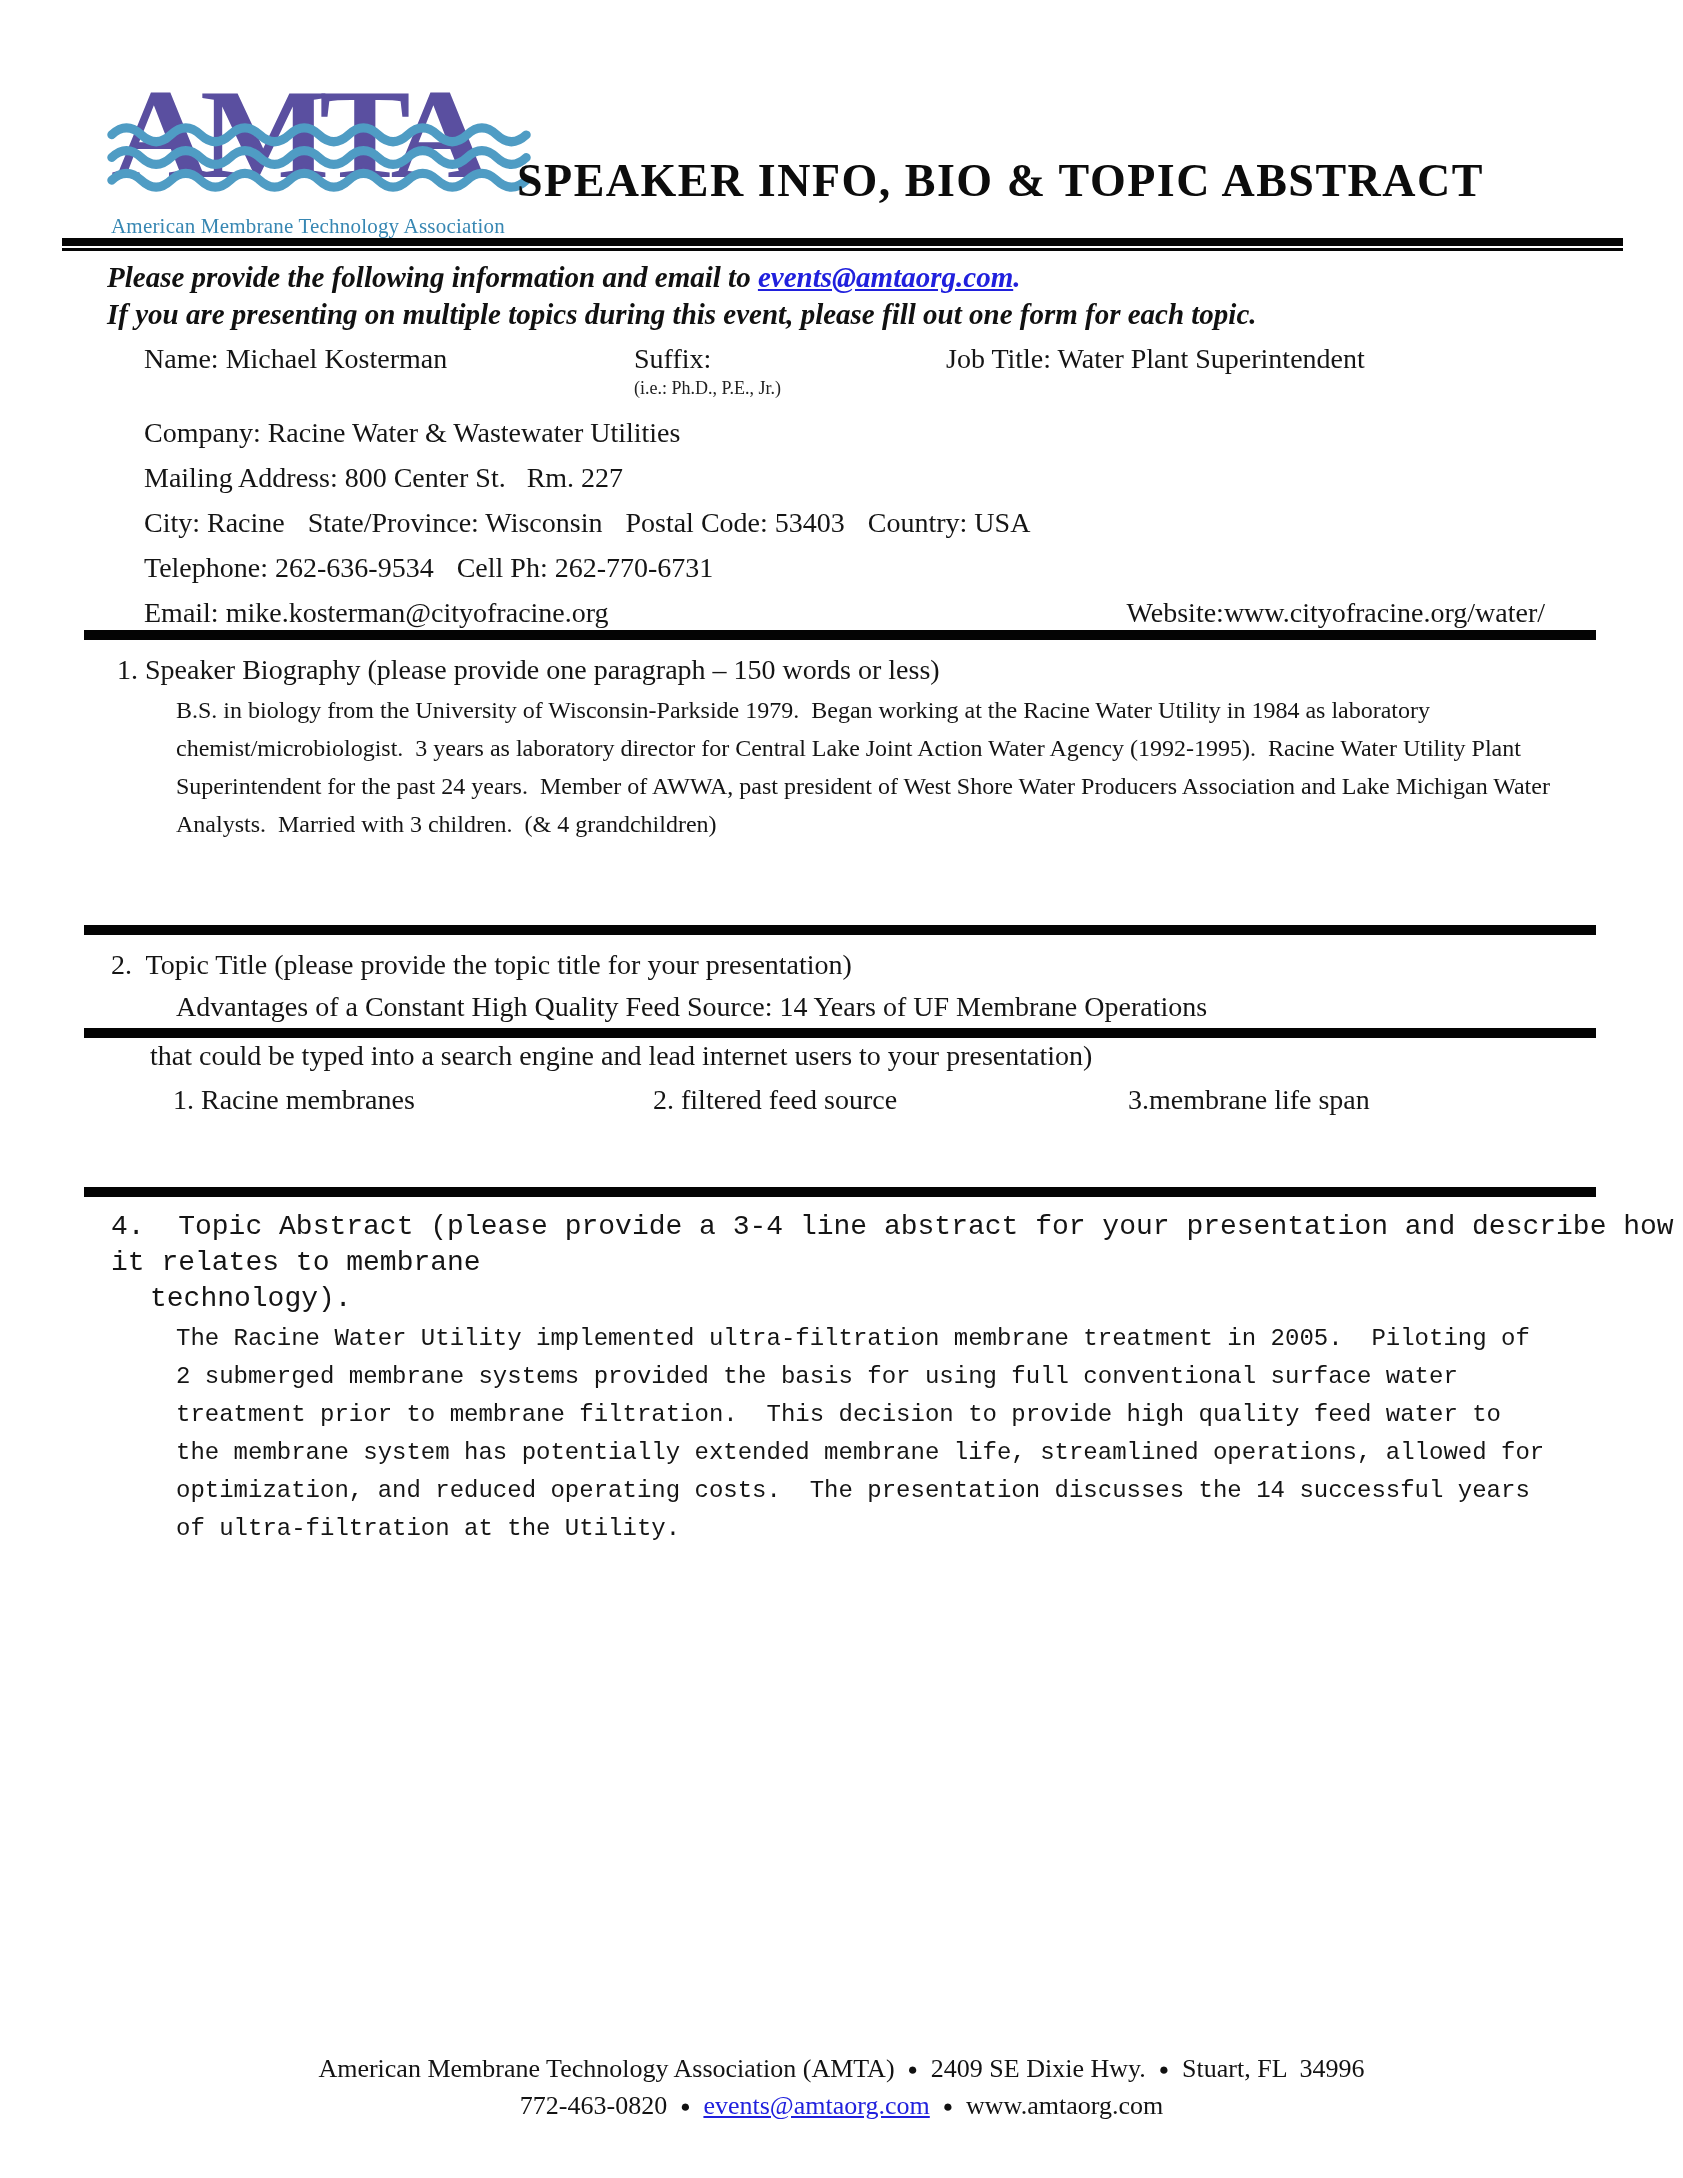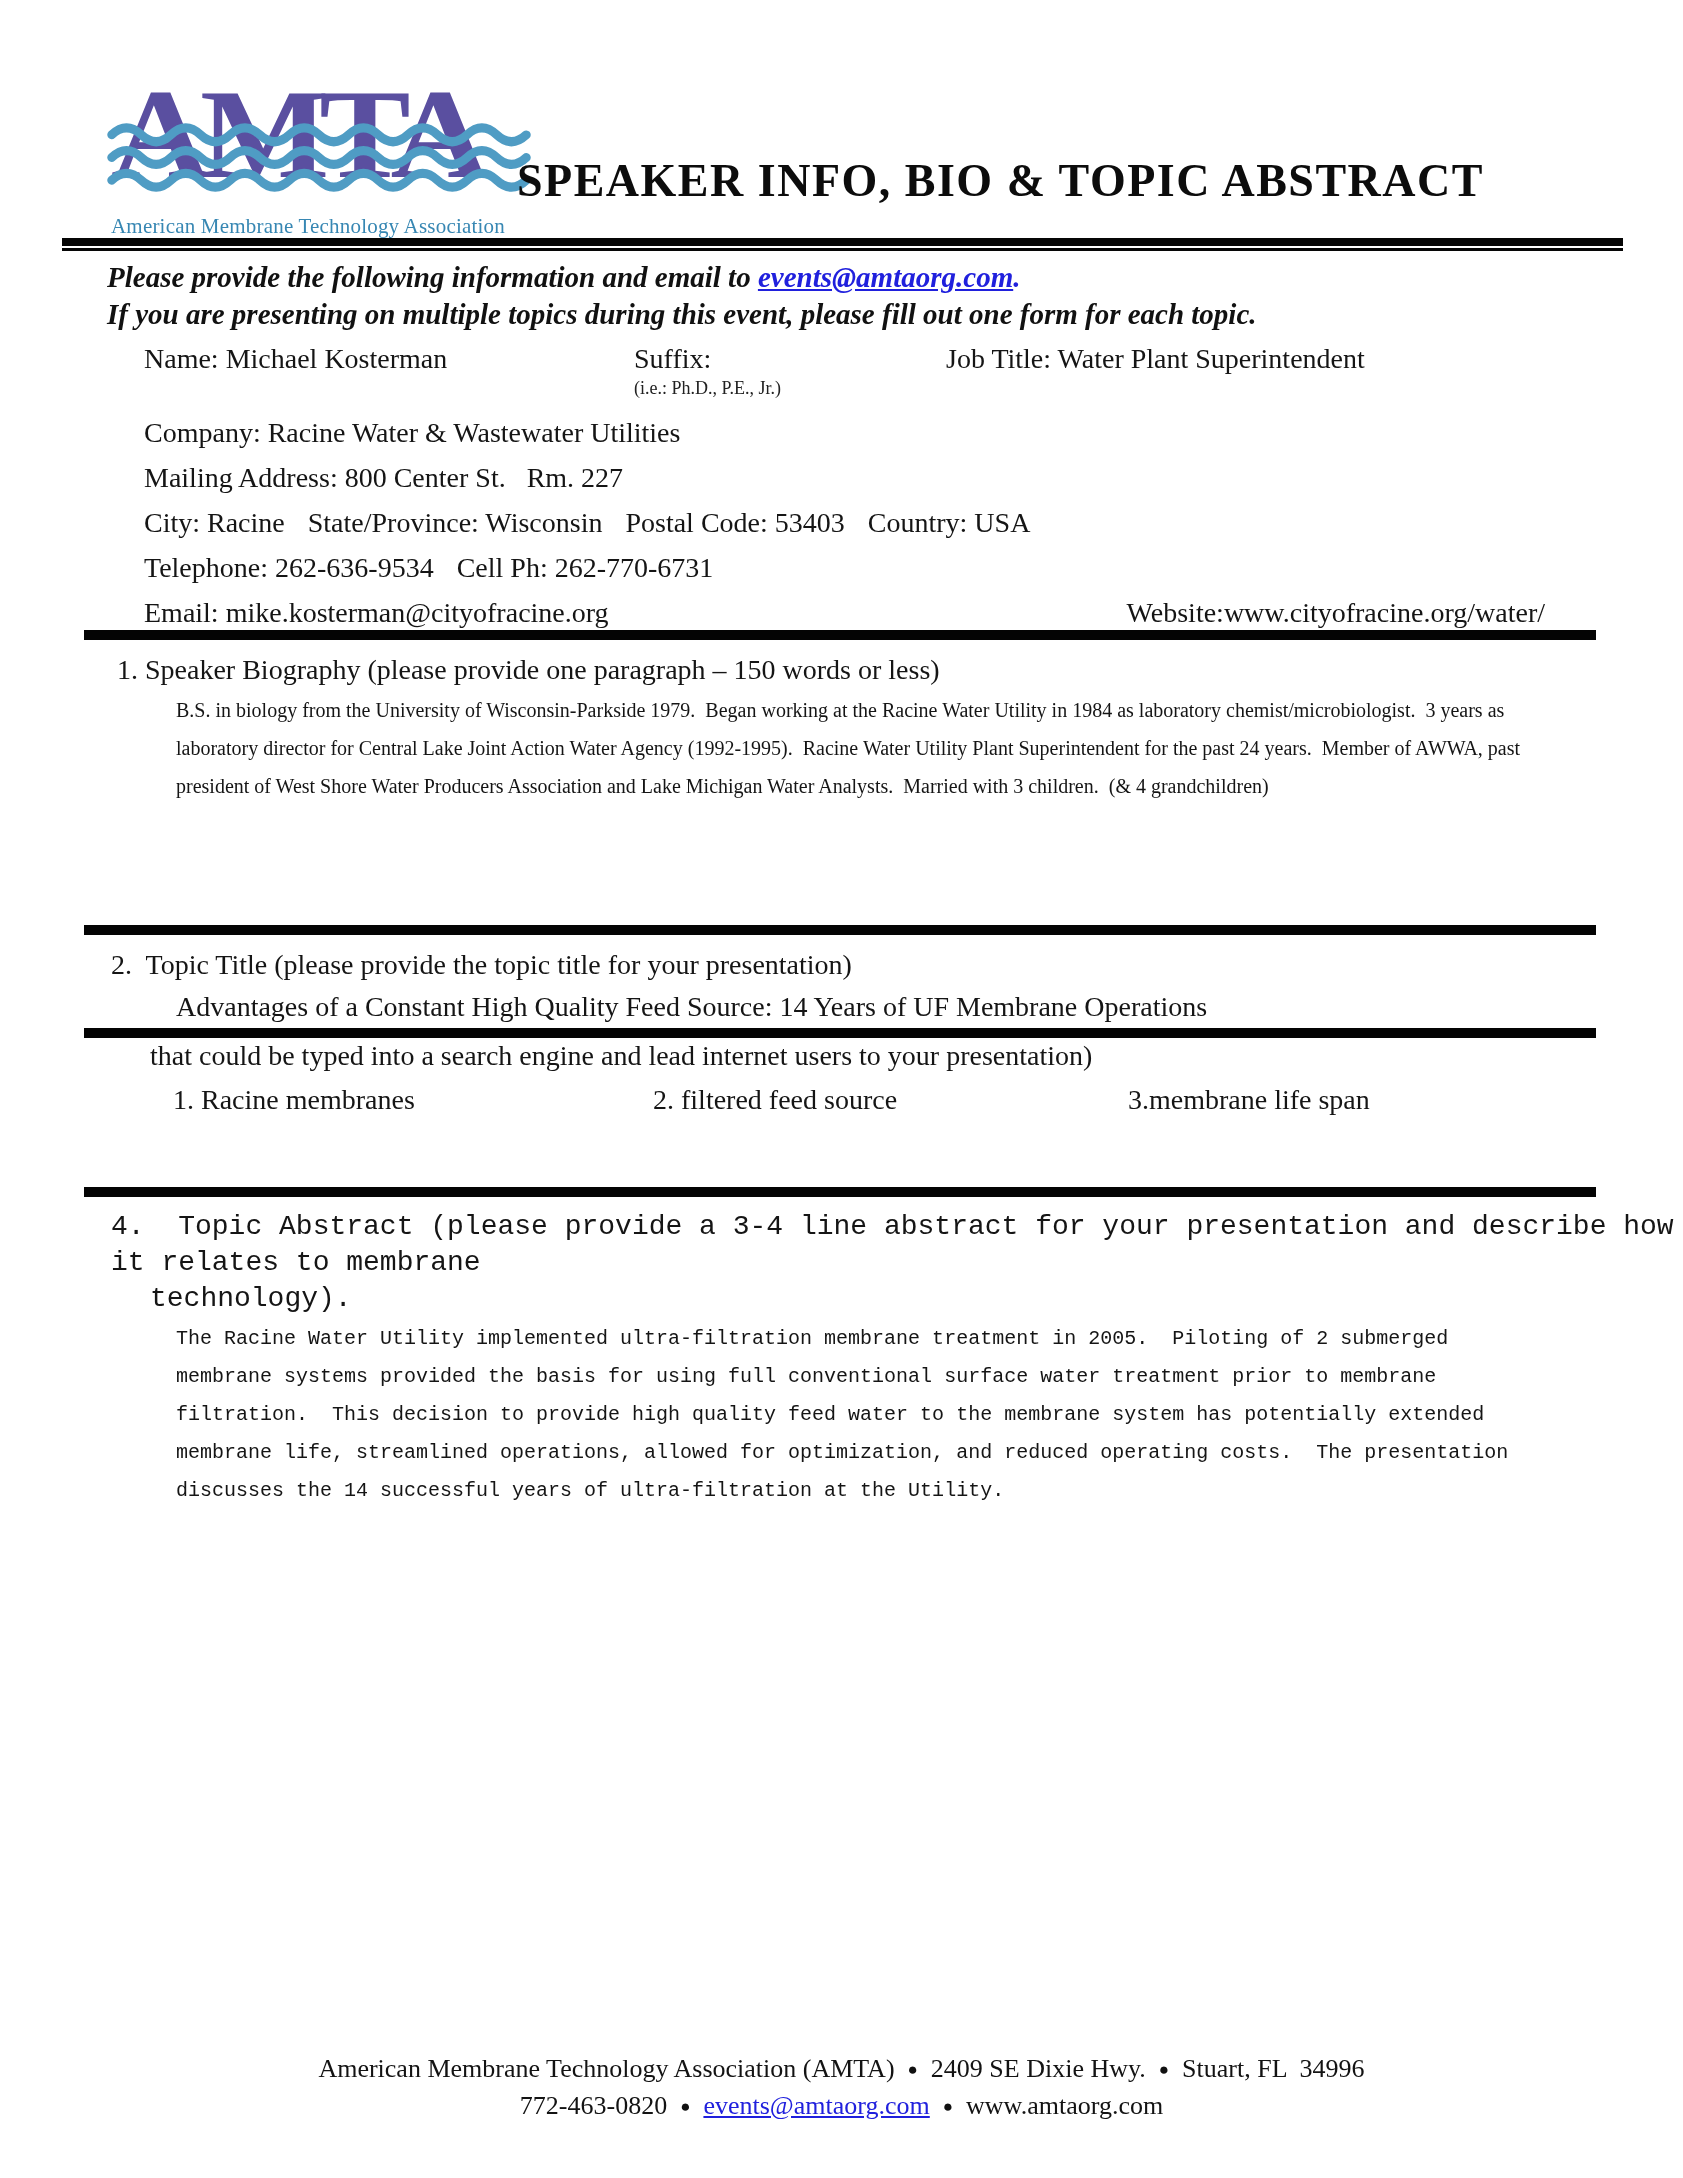--- a/index.html
+++ b/index.html
@@ -53,21 +53,21 @@
   .pair{margin-right:16px;margin-top:41px;}
   .gap-lg{margin-right:16px;}
   .row-email{display:flex;justify-content:space-between;}
 
   
   .section{position:absolute;left:0;width:1683px;}
   .secbar{margin-left:84px;width:1512px;height:10px;background:#040404;}
   .sec-heading{margin:12px 0 0 111px;font-size:28px;line-height:36px;}
   .sec-heading-cont{margin:0 0 0 150px;font-size:28px;line-height:36px;}
   .sec1-heading{margin-left:117px;}
-  .para{margin:3px 0 0 176px;width:1378px;font-size:20px;line-height:38px;}
+  .para{margin:3px 0 0 176px;width:1378px;font-size:24px;line-height:38px;}
   .answer{margin:4px 0 0 176px;font-size:28px;line-height:40px;}
   .kw-row{display:flex;margin:6px 0 0 173px;font-size:28px;line-height:40px;}
   .kw-1{width:480px;}
   .kw-2{width:475px;}
   .kw-3{flex:1;}
 
   
   .footer{
     position:absolute;top:2051px;left:0;width:1683px;text-align:center;
     font-size:26px;line-height:36px;color:#131313;

